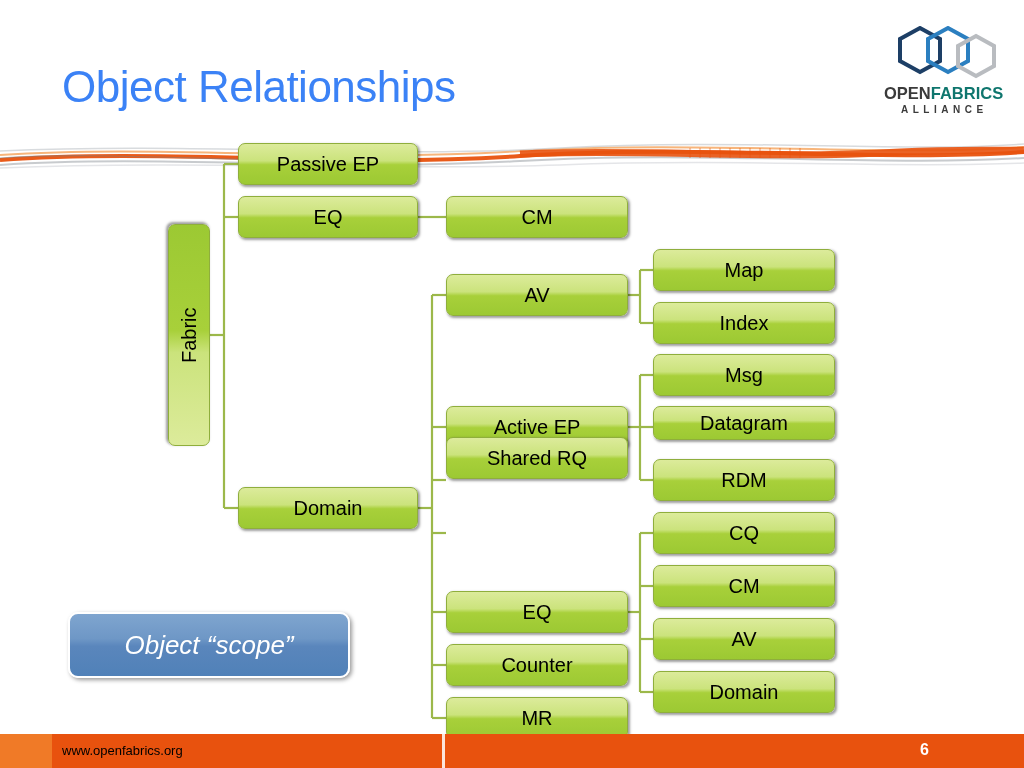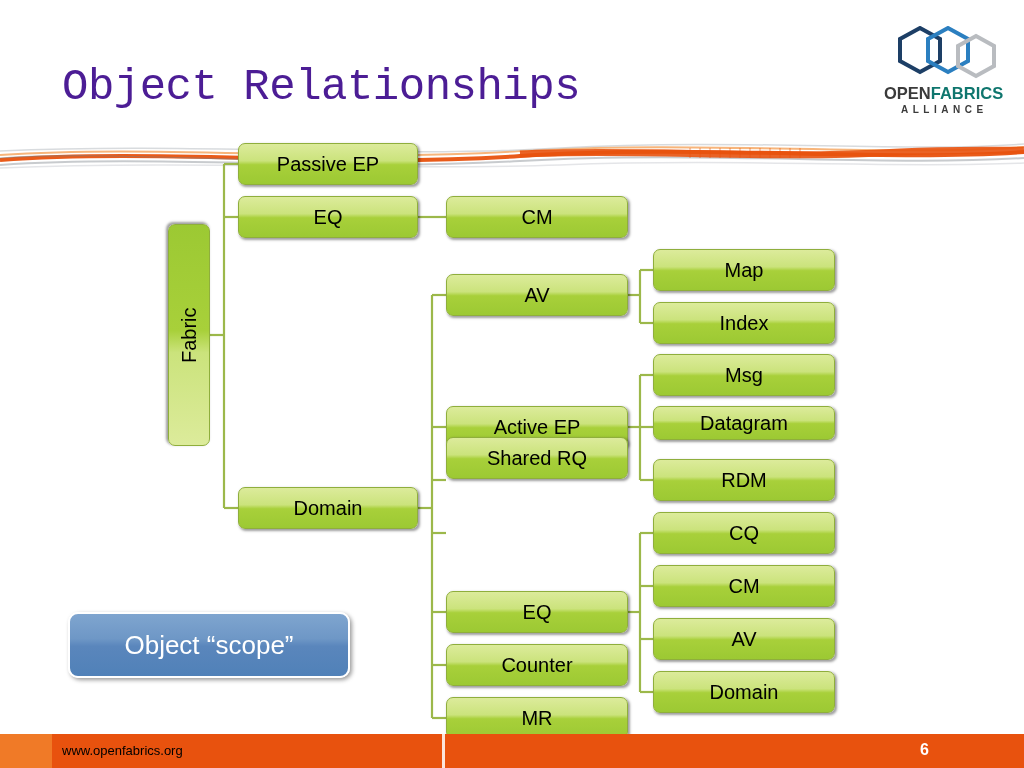--- a/index.html
+++ b/index.html
@@ -20,22 +20,22 @@
     background: #ffffff;
     overflow: hidden;
   }
 
   
   #title {
     position: absolute;
     left: 62px;
     top: 62px;
     font-size: 44px;
-    color: #4c1d95;
-    font-family: Liberation Mono, monospace;
+    color: #3b82f6;
+    font-family: Liberation Sans, sans-serif;
     letter-spacing: -0.5px;
     white-space: nowrap;
   }
 
   
   #logo {
     position: absolute;
     right: 12px;
     top: 26px;
     width: 130px;
@@ -150,20 +150,21 @@
     border: 2px solid #ffffff;
     border-radius: 10px;
     background: linear-gradient(to bottom, #7FA5CF 0%, #6E97C6 40%, #5A86BC 52%, #5081B8 100%);
     box-shadow: 2px 2px 4px rgba(0,0,0,0.4);
     color: #ffffff;
     font-size: 26px;
     display: flex;
     align-items: center;
     justify-content: center;
     text-align: right;
+    font-style: italic;
   }
   #connectors {
     position: absolute;
     left: 0; top: 0;
     width: 1024px; height: 768px;
     pointer-events: none;
   }
 </style>
 </head>
 <body>

